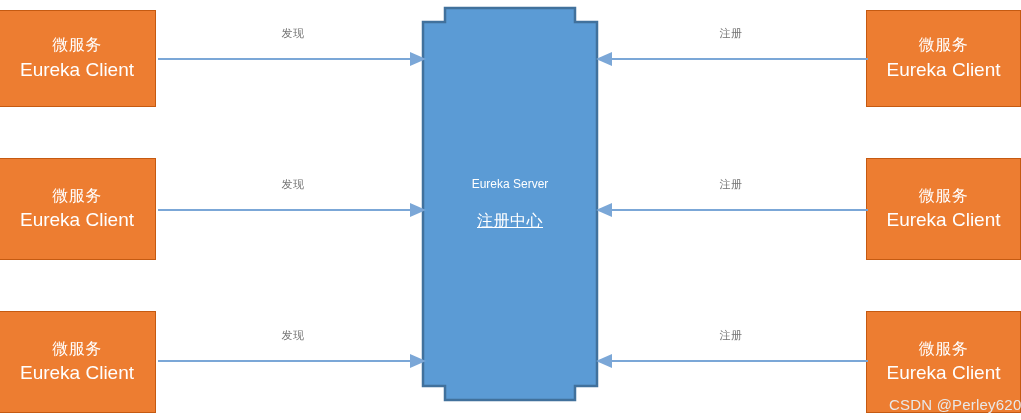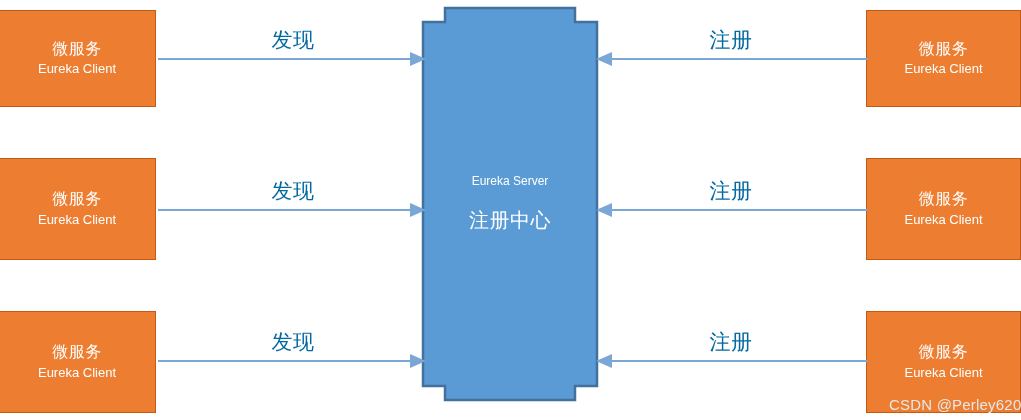--- a/index.html
+++ b/index.html
@@ -27,21 +27,21 @@
     align-items: center;
     justify-content: center;
     color: #ffffff;
     line-height: 1.28;
   }
   .client-line-cn {
     font-size: 16px;
     letter-spacing: 0.5px;
   }
   .client-line-en {
-    font-size: 13px;
+    font-size: 19px;
     margin-top: 2px;
     white-space: nowrap;
   }
 
   
   .server-wrap {
     position: absolute;
     left: 421px;
     top: 6px;
     width: 178px;
@@ -63,33 +63,34 @@
     justify-content: center;
     color: #ffffff;
     line-height: 1.32;
     pointer-events: none;
   }
   .server-line-en {
     font-size: 12px;
     white-space: nowrap;
   }
   .server-line-cn {
-    font-size: 20px;
+    font-size: 16px;
     margin-top: 17px;
     letter-spacing: 0.5px;
+    text-decoration: underline;
   }
 
   
   .connector {
     position: absolute;
   }
   .conn-label {
     position: absolute;
-    font-size: 21px;
-    color: #0369a1;
+    font-size: 11px;
+    color: #737373;
     white-space: nowrap;
     text-align: center;
     letter-spacing: 0.5px;
   }
 
   
   .watermark {
     position: absolute;
     font-size: 15px;
     color: #E8E8E8;

